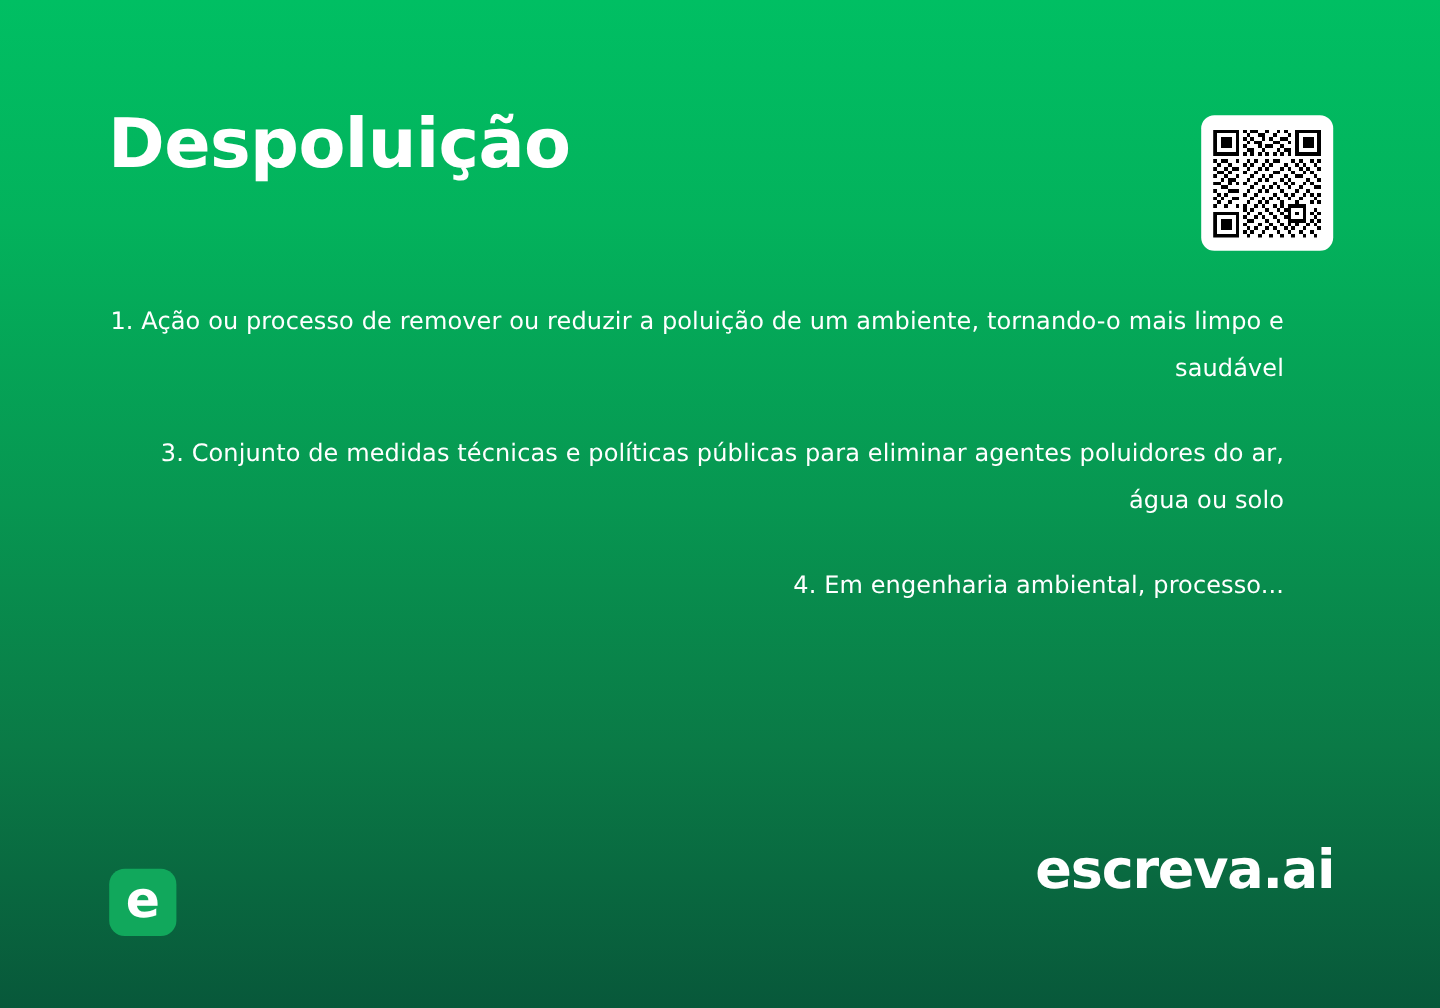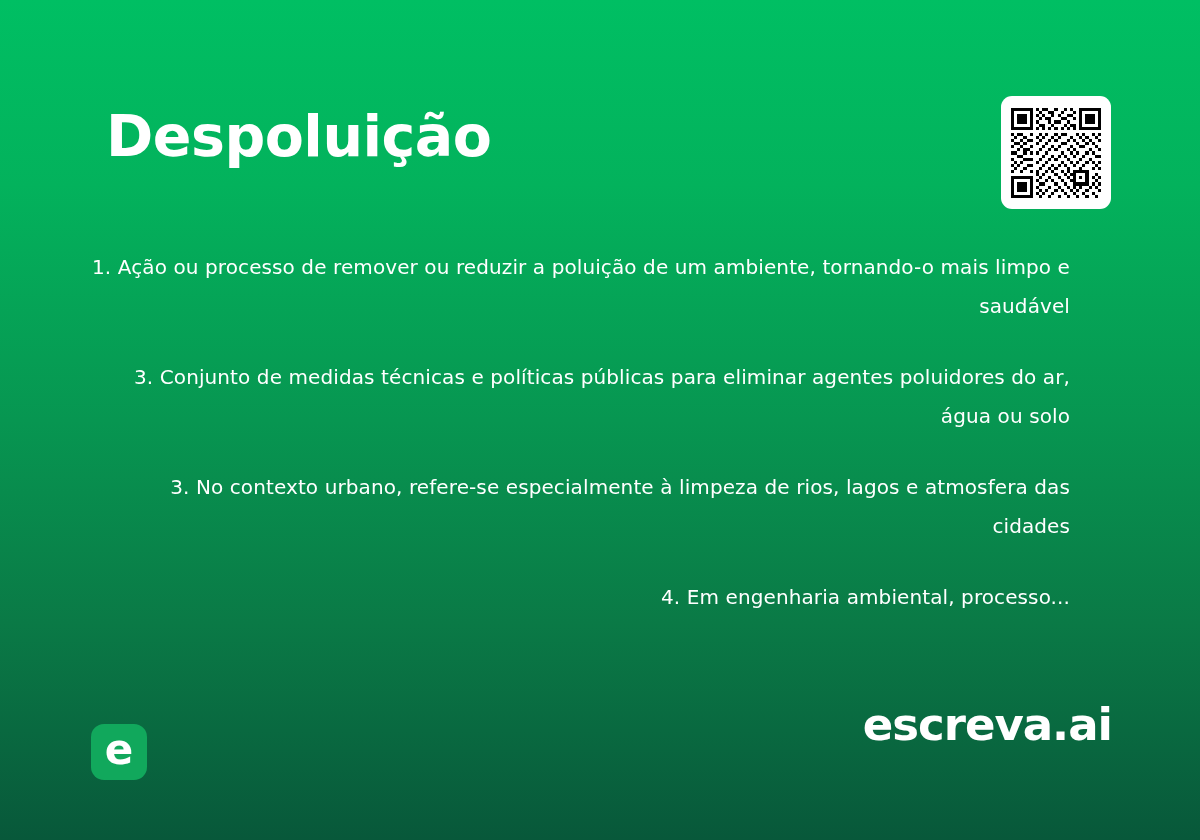--- a/index.html
+++ b/index.html
@@ -28,21 +28,21 @@
   }
 
   
   .header-block {
     position: absolute;
     left: 90px;
     top: 88px;
     width: 860px;
   }
   .word-title {
-    margin: 16px;
+    margin: 0;
     font-family: "DejaVu Sans", sans-serif;
     font-size: 57px;
     line-height: 64px;
     font-weight: 700;
     letter-spacing: -0.5px;
     color: #ffffff;
   }
   .word-class {
     margin: 6px 0 0 0;
     font-family: "DejaVu Sans", sans-serif;
@@ -418,21 +418,20 @@
         <rect x="21" y="28" width="1" height="1"></rect>
           <rect x="24" y="28" width="1" height="1"></rect>
         <rect x="27" y="28" width="1" height="1"></rect>
       </g>
     </svg>
   </div>
 
   <div class="definitions">
     <p class="definition">1. Ação ou processo de remover ou reduzir a poluição de um ambiente, tornando-o mais limpo e saudável</p>
     <p class="definition">3. Conjunto de medidas técnicas e políticas públicas para eliminar agentes poluidores do ar, água ou solo</p>
-    <p class="definition">3. No contexto urbano, refere-se especialmente à limpeza de rios, lagos e atmosfera das cidades</p>
     <p class="definition">4. Em engenharia ambiental, processo...</p>
   </div>
 
   <div class="brand-badge">
     <span>e</span>
   </div>
 
   <div class="brand-wordmark">escreva.ai</div>
 
 </div>

